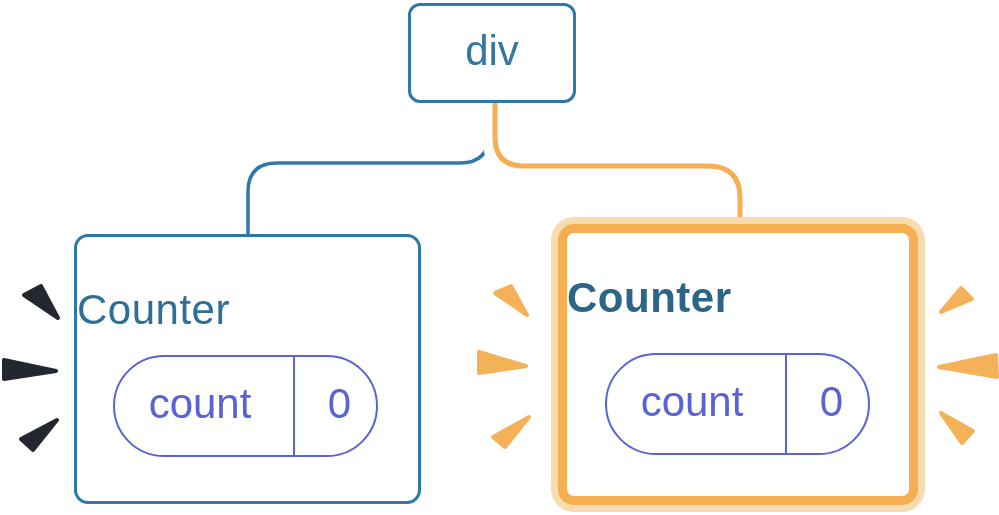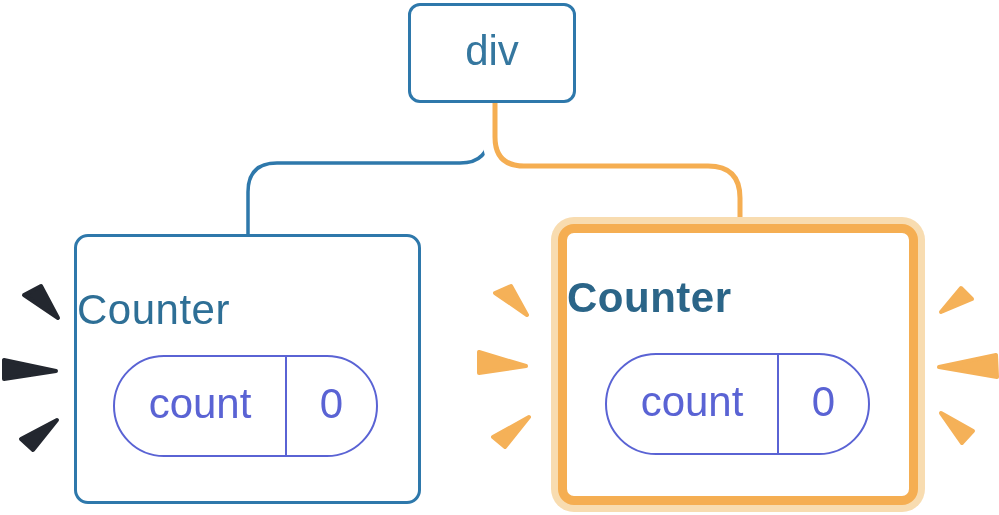--- a/index.html
+++ b/index.html
@@ -72,20 +72,21 @@
   }
   .pill {
     position: absolute;
     box-sizing: border-box;
     border: 2.5px solid #5a63d4;
     border-radius: 52px;
     display: flex;
     align-items: stretch;
     background: #ffffff;
     overflow: hidden;
+    gap: 8px;
   }
   .card-left .pill  { left: 36px;  top: 118px; width: 265px; height: 102px; }
   .card-right .pill { left: 38px;  top: 120px; width: 265px; height: 102px; }
   .pill-key {
     width: 170px;
     display: flex; align-items: center; justify-content: center;
     font-size: 42px;
     color: #5a63d4;
     padding-bottom: 4px;
   }

